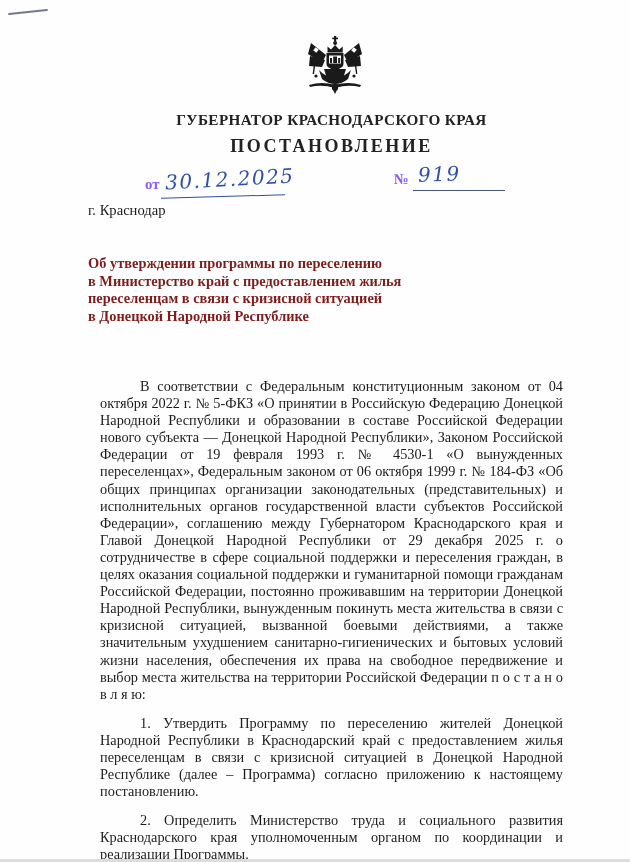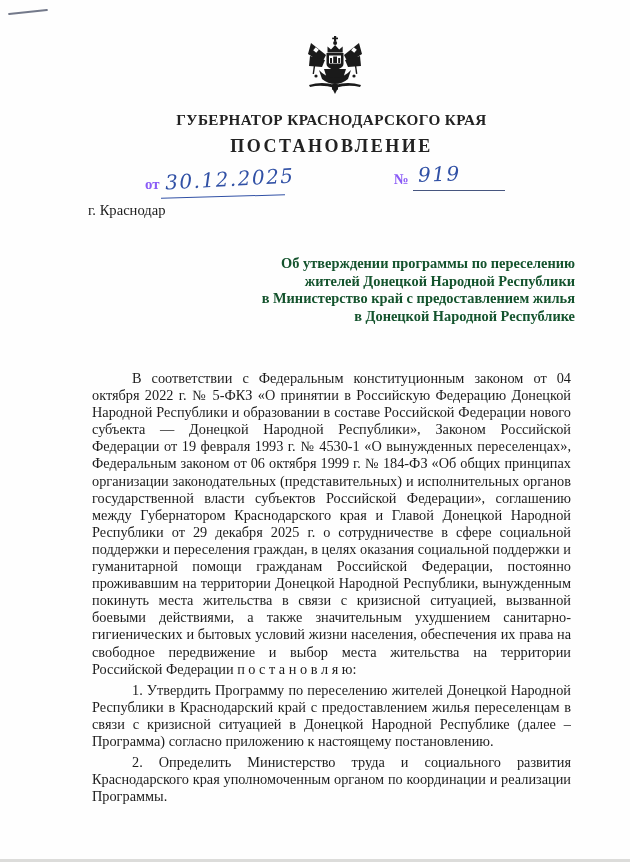--- a/index.html
+++ b/index.html
@@ -70,33 +70,33 @@
     width:92px; height:0;
     border-top:1.6px solid #47567f;
   }
   .city {
     position:absolute; left:88px; top:202px; width:487px;
     text-align:left;
     font-size:14.6px;
   }
   .title {
     position:absolute; left:88px; top:255px; width:487px;
-    text-align:right;
+    text-align:left;
     font-weight:bold;
     font-size:14.4px;
     line-height:17.6px;
-    color:#14532d;
+    color:#7f1d1d;
   }
   .body-text {
     position:absolute; left:88px; top:366px; width:487px;
     text-align:justify;
     font-size:14.3px;
     line-height:17.1px;
   }
-  .body-text p { margin:4px; text-indent:40px;font-family:Liberation Serif, serif; }
+  .body-text p { margin:12px; text-indent:40px;font-family:Liberation Serif, serif; }
 </style>
 </head>
 <body>
 
 <div class="page">
 
   <div class="scan-line-top"></div>
 
   <div class="emblem">
     <svg viewBox="0 0 56 58" width="56" height="58" xmlns="http://www.w3.org/2000/svg">
@@ -151,22 +151,22 @@
   <div class="date-underline"></div>
 
   <span class="meta-label num-label">№</span>
   <span class="handwritten num-value" style="color:#3050a5">919</span>
   <div class="num-underline"></div>
 
   <div class="city">г. Краснодар</div>
 
   <div class="title">
     <div>Об утверждении программы по переселению</div>
-    <div>жителей Донецкой Народной Республики</div>
     <div>в Министерство край с предоставлением жилья</div>
+    <div>переселенцам в связи с кризисной ситуацией</div>
     <div>в Донецкой Народной Республике</div>
   </div>
 
   <div class="body-text">
     <p>В соответствии с Федеральным конституционным законом от 04 октября 2022 г. № 5-ФКЗ «О принятии в Российскую Федерацию Донецкой Народной Республики и образовании в составе Российской Федерации нового субъекта — Донецкой Народной Республики», Законом Российской Федерации от 19 февраля 1993 г. № 4530-1 «О вынужденных переселенцах», Федеральным законом от 06 октября 1999 г. № 184-ФЗ «Об общих принципах организации законодательных (представительных) и исполнительных органов государственной власти субъектов Российской Федерации», соглашению между Губернатором Краснодарского края и Главой Донецкой Народной Республики от 29 декабря 2025 г. о сотрудничестве в сфере социальной поддержки и переселения граждан, в целях оказания социальной поддержки и гуманитарной помощи гражданам Российской Федерации, постоянно проживавшим на территории Донецкой Народной Республики, вынужденным покинуть места жительства в связи с кризисной ситуацией, вызванной боевыми действиями, а также значительным ухудшением санитарно-гигиенических и бытовых условий жизни населения, обеспечения их права на свободное передвижение и выбор места жительства на территории Российской Федерации п о с т а н о в л я ю:</p>
     <p>1. Утвердить Программу по переселению жителей Донецкой Народной Республики в Краснодарский край с предоставлением жилья переселенцам в связи с кризисной ситуацией в Донецкой Народной Республике (далее – Программа) согласно приложению к настоящему постановлению.</p>
     <p>2. Определить Министерство труда и социального развития Краснодарского края уполномоченным органом по координации и реализации Программы.</p>
   </div>
 
   <div class="page-bottom-edge"></div>

